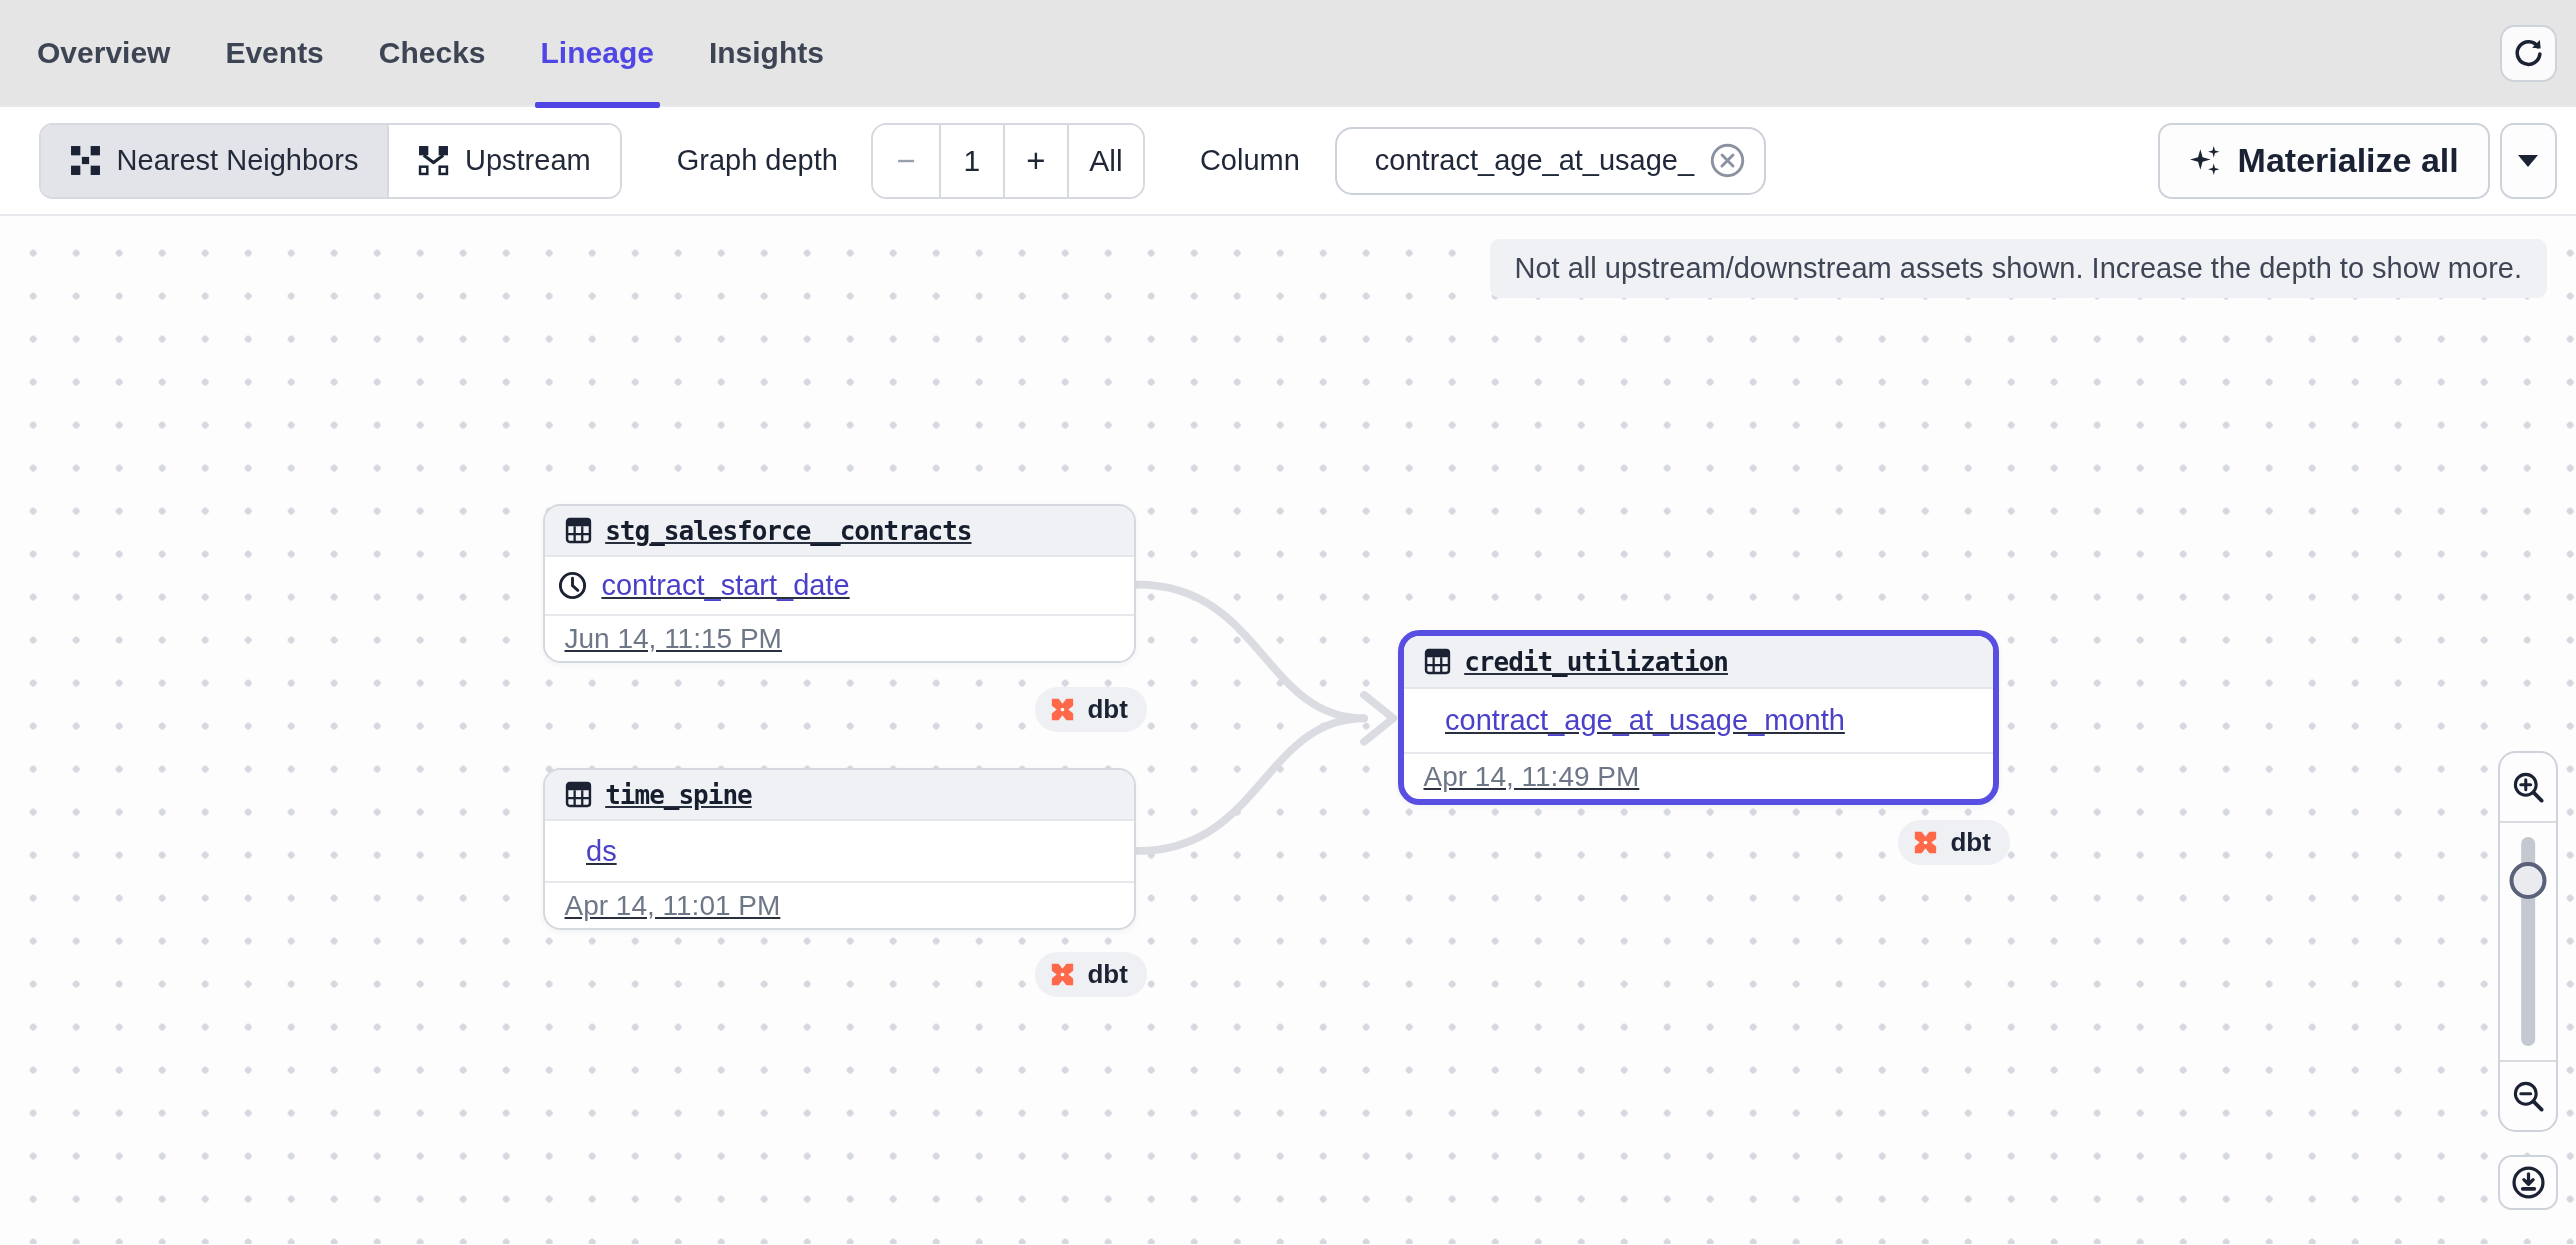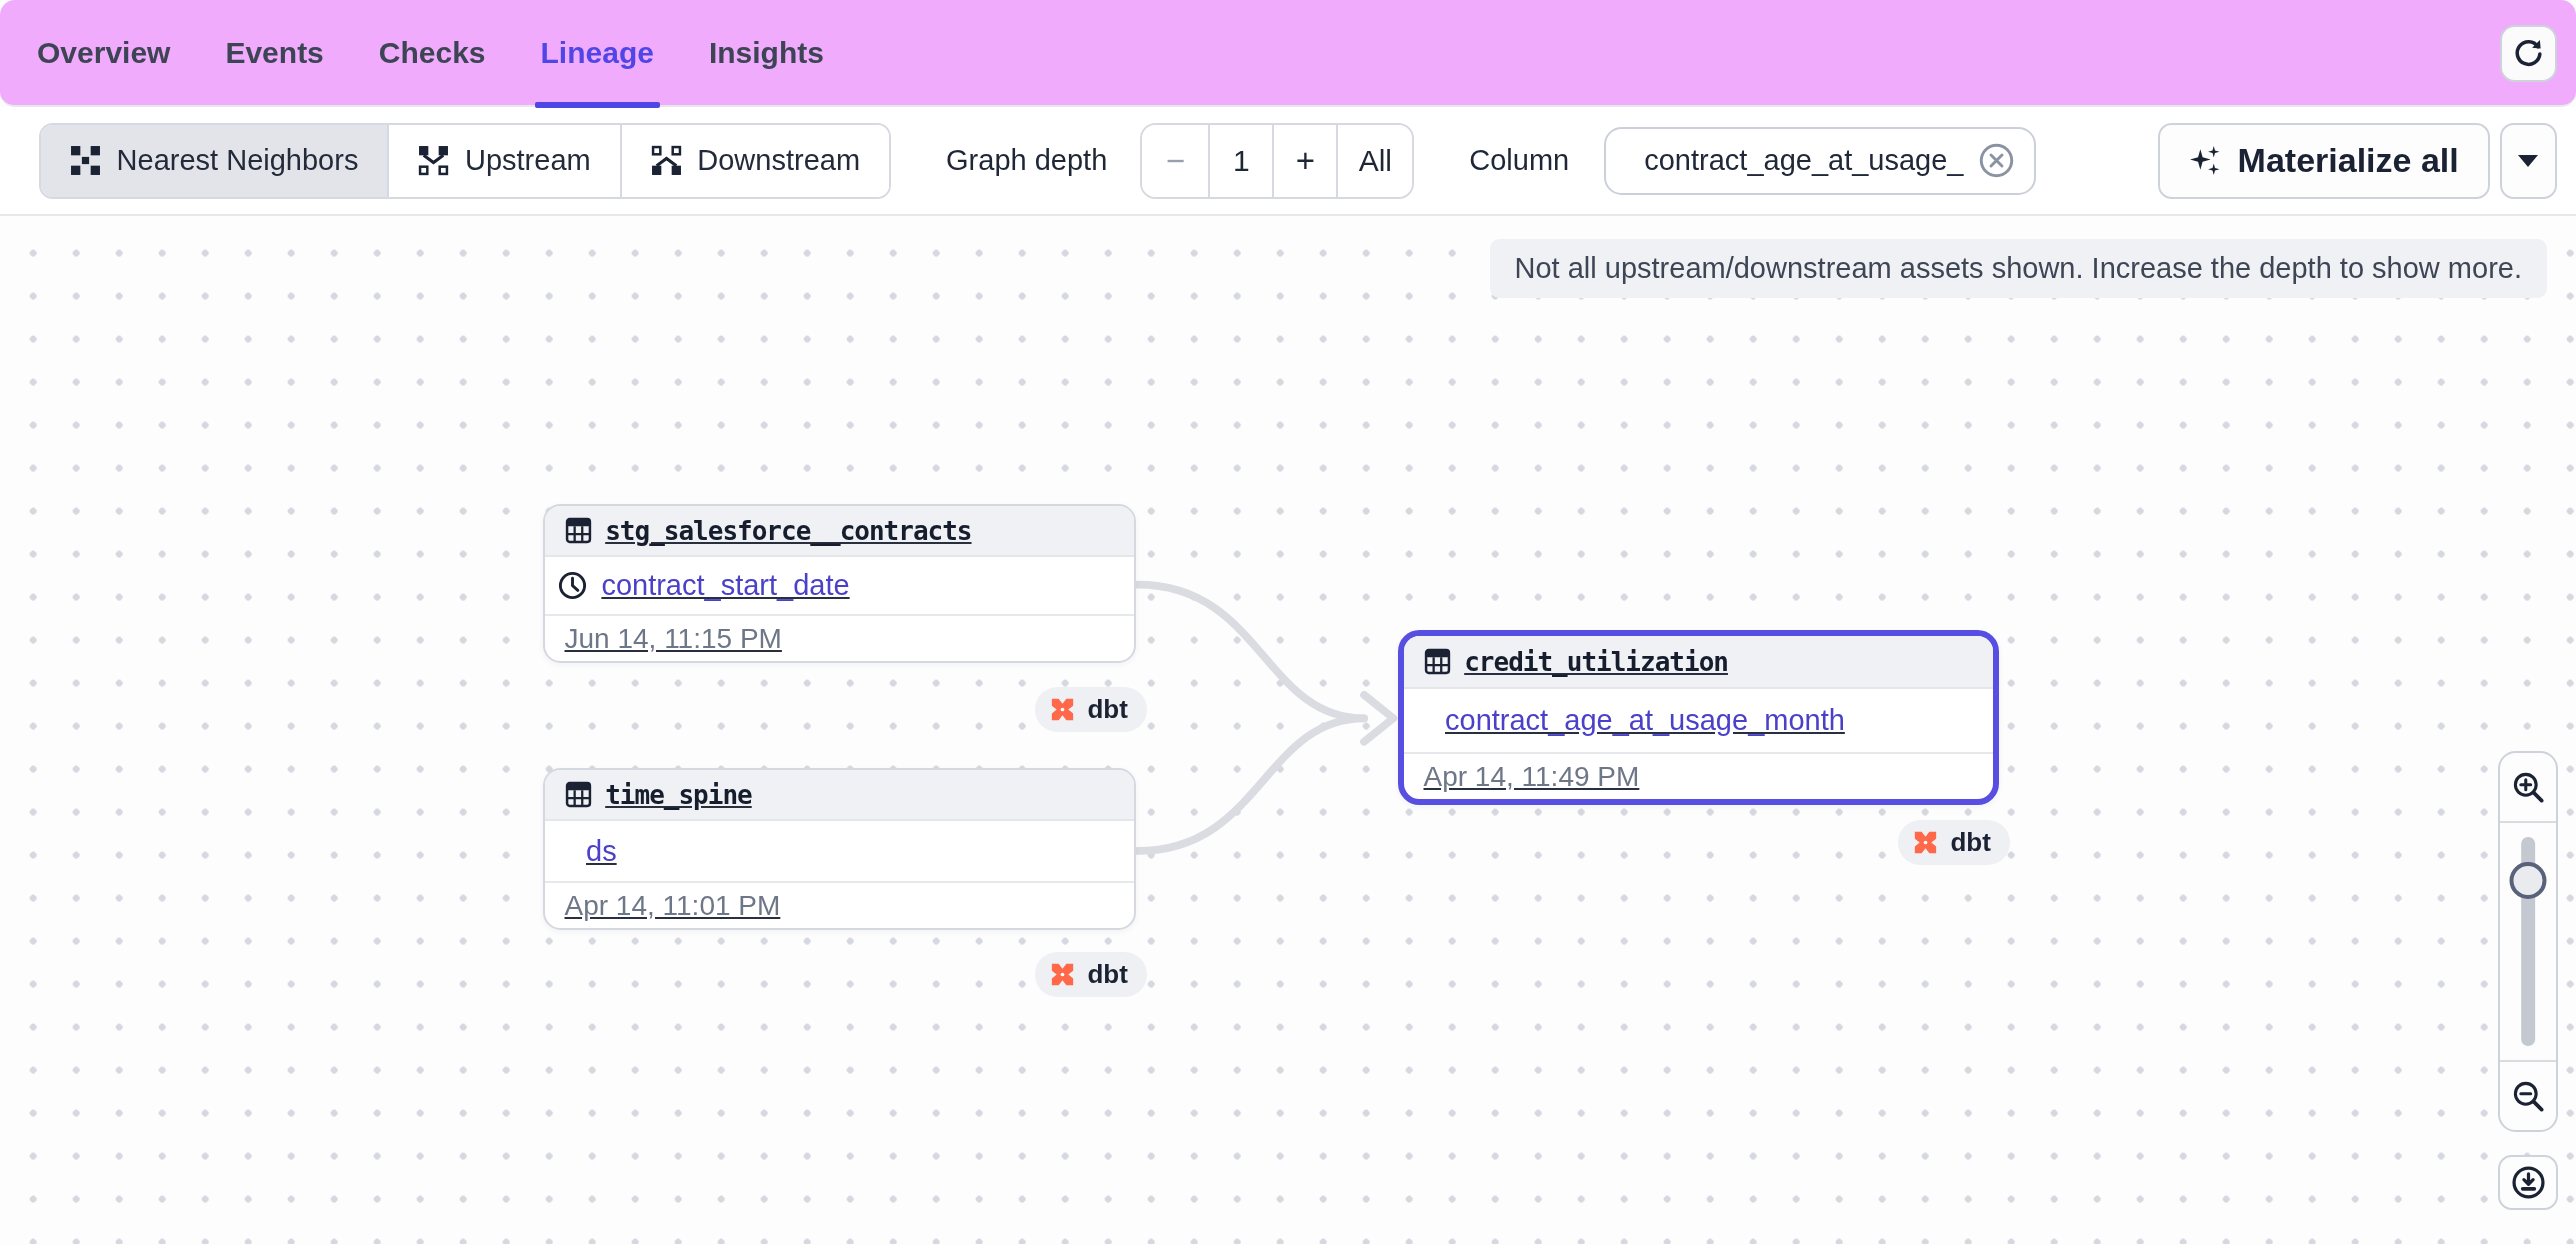--- a/index.html
+++ b/index.html
@@ -1,21 +1,21 @@
 <!DOCTYPE html>
 <html><head>
 <meta charset="utf-8">
 <style>
   * { margin:0; padding:0; box-sizing:border-box; }
   html,body { width:2576px; height:1245px; overflow:hidden; background:#fdfdfe;
     font-family:"Liberation Sans", sans-serif; color:#28303f; }
 
   
-  .navbar { position:relative; height:107px; background:#f0abfc; border-bottom:2px solid #e7e8ec;
-    display:flex; align-items:center; padding:0 37px; gap:55px;border-radius:15px; }
+  .navbar { position:relative; height:107px; background:#e5e5e5; border-bottom:2px solid #e7e8ec;
+    display:flex; align-items:center; padding:0 37px; gap:55px; }
   .nav-tab { position:relative; font-size:30px; font-weight:600; color:#3d4554; height:107px;
     display:flex; align-items:center; cursor:pointer; }
   .nav-tab.active { color:#4f46e5; }
   .nav-tab.active::after { content:""; position:absolute; left:-5.9px; right:-5.9px; bottom:-2px;
     height:5.9px; background:#4f46e5; border-radius:2px; }
   .refresh-btn { position:absolute; right:19.5px; top:25px; width:57px; height:57px;
     border:2px solid #ced2da; border-radius:14.6px; background:#fbfbfc; display:flex;
     align-items:center; justify-content:center; cursor:pointer; color:#1a2233; }
 
   
@@ -134,32 +134,20 @@
         <svg width="31" height="31" viewBox="0 0 30 30">
           <rect x="1" y="1" width="9" height="9" fill="#1a2233"></rect>
             <rect x="20" y="1" width="9" height="9" fill="#1a2233"></rect>
           <path d="M5.5 10 L15 17 L24.5 10" fill="none" stroke="#1a2233" stroke-width="3"></path>
           <rect x="2" y="21" width="7" height="7" fill="none" stroke="#1a2233" stroke-width="2.4"></rect>
           <rect x="21" y="21" width="7" height="7" fill="none" stroke="#1a2233" stroke-width="2.4"></rect>
         </svg>
       </span>
       <span>Upstream</span>
     </div>
-    <div class="seg">
-      <span class="icon">
-        <svg width="31" height="31" viewBox="0 0 30 30">
-          <rect x="2" y="2" width="7" height="7" fill="none" stroke="#1a2233" stroke-width="2.4"></rect>
-          <rect x="21" y="2" width="7" height="7" fill="none" stroke="#1a2233" stroke-width="2.4"></rect>
-          <path d="M5.5 20 L15 13 L24.5 20" fill="none" stroke="#1a2233" stroke-width="3"></path>
-          <rect x="1" y="20" width="9" height="9" fill="#1a2233"></rect>
-            <rect x="20" y="20" width="9" height="9" fill="#1a2233"></rect>
-        </svg>
-      </span>
-      <span>Downstream</span>
-    </div>
   </div>
 
   <span class="tool-label">Graph depth</span>
   <div class="stepper">
     <div class="step-cell step-minus">−</div>
     <div class="step-cell step-value">1</div>
     <div class="step-cell step-plus">+</div>
     <div class="step-cell step-all">All</div>
   </div>
 

